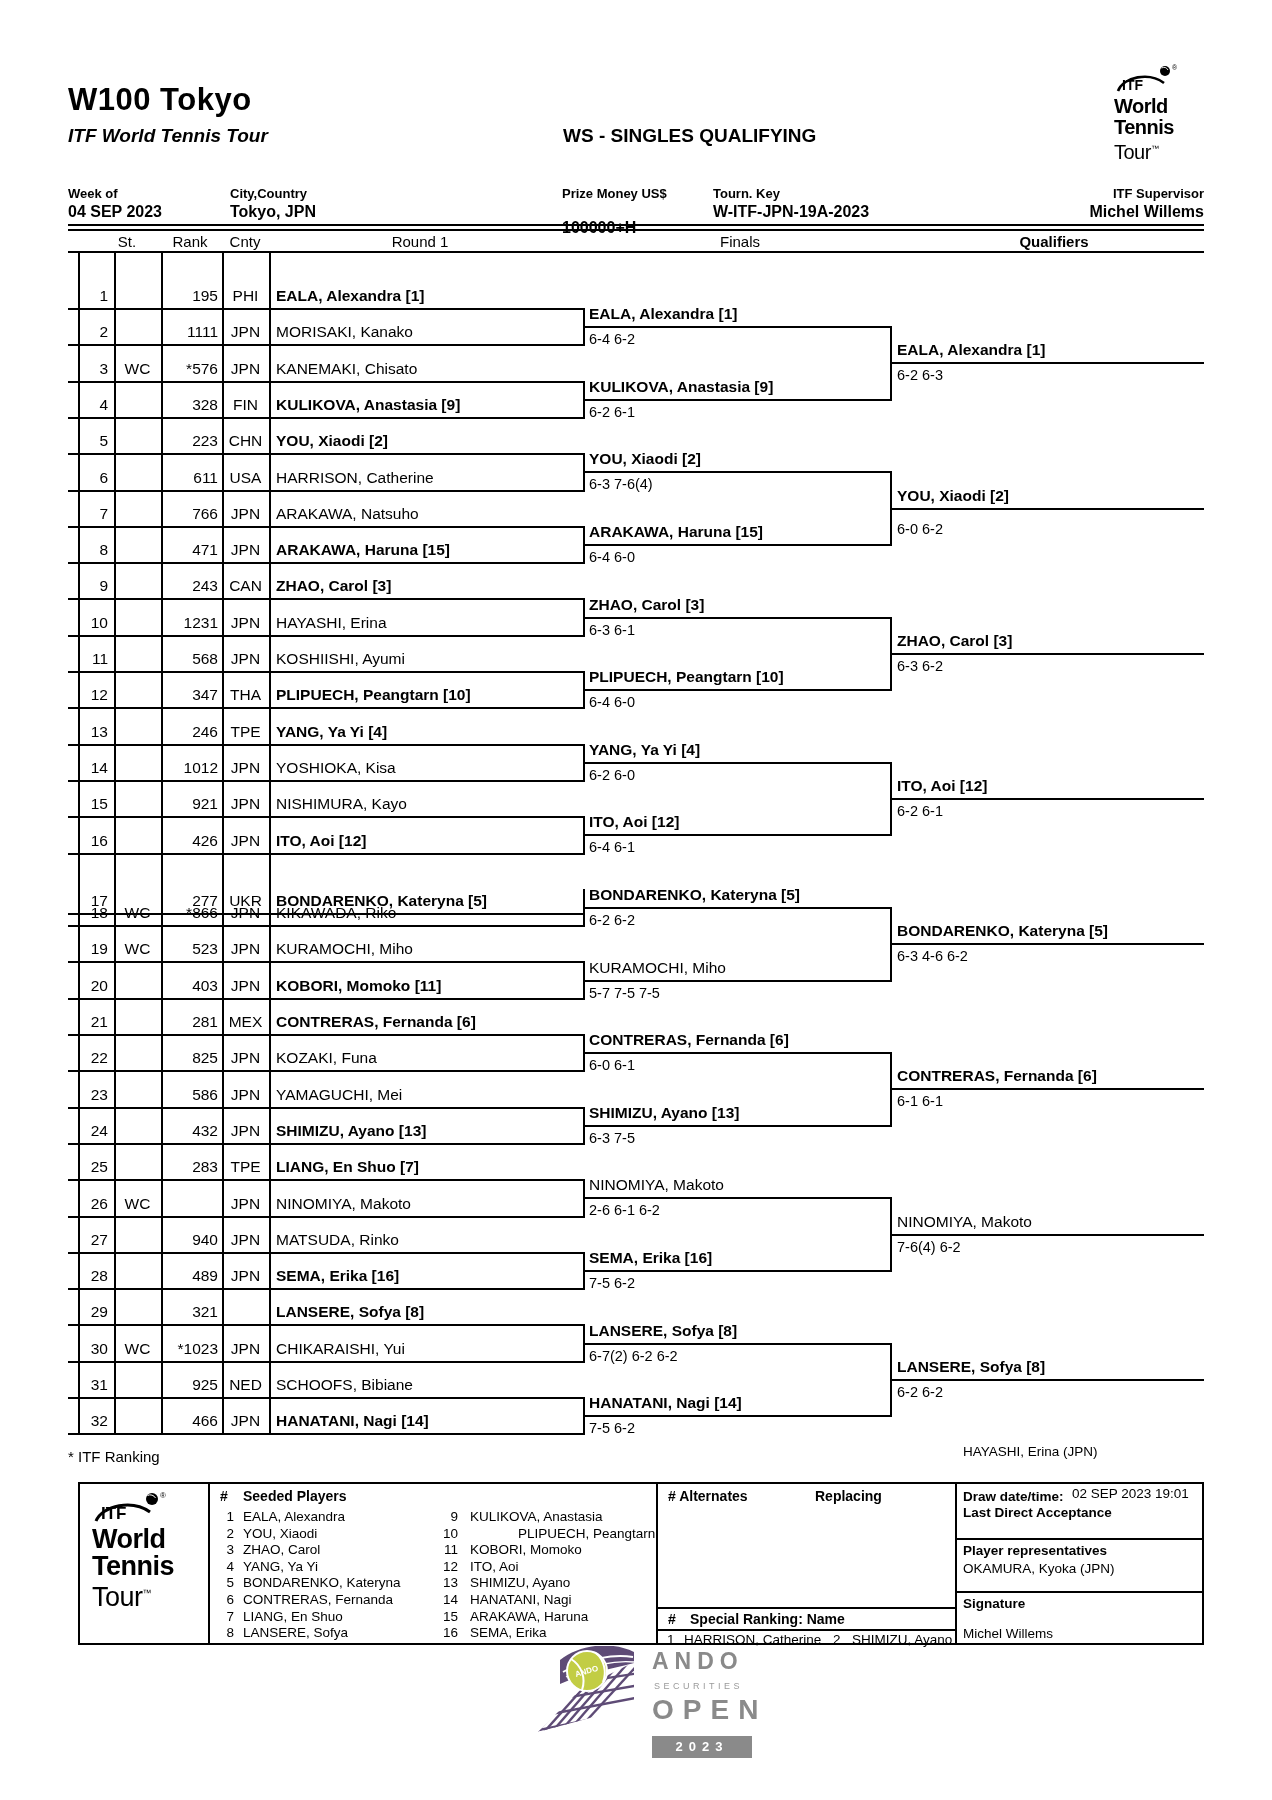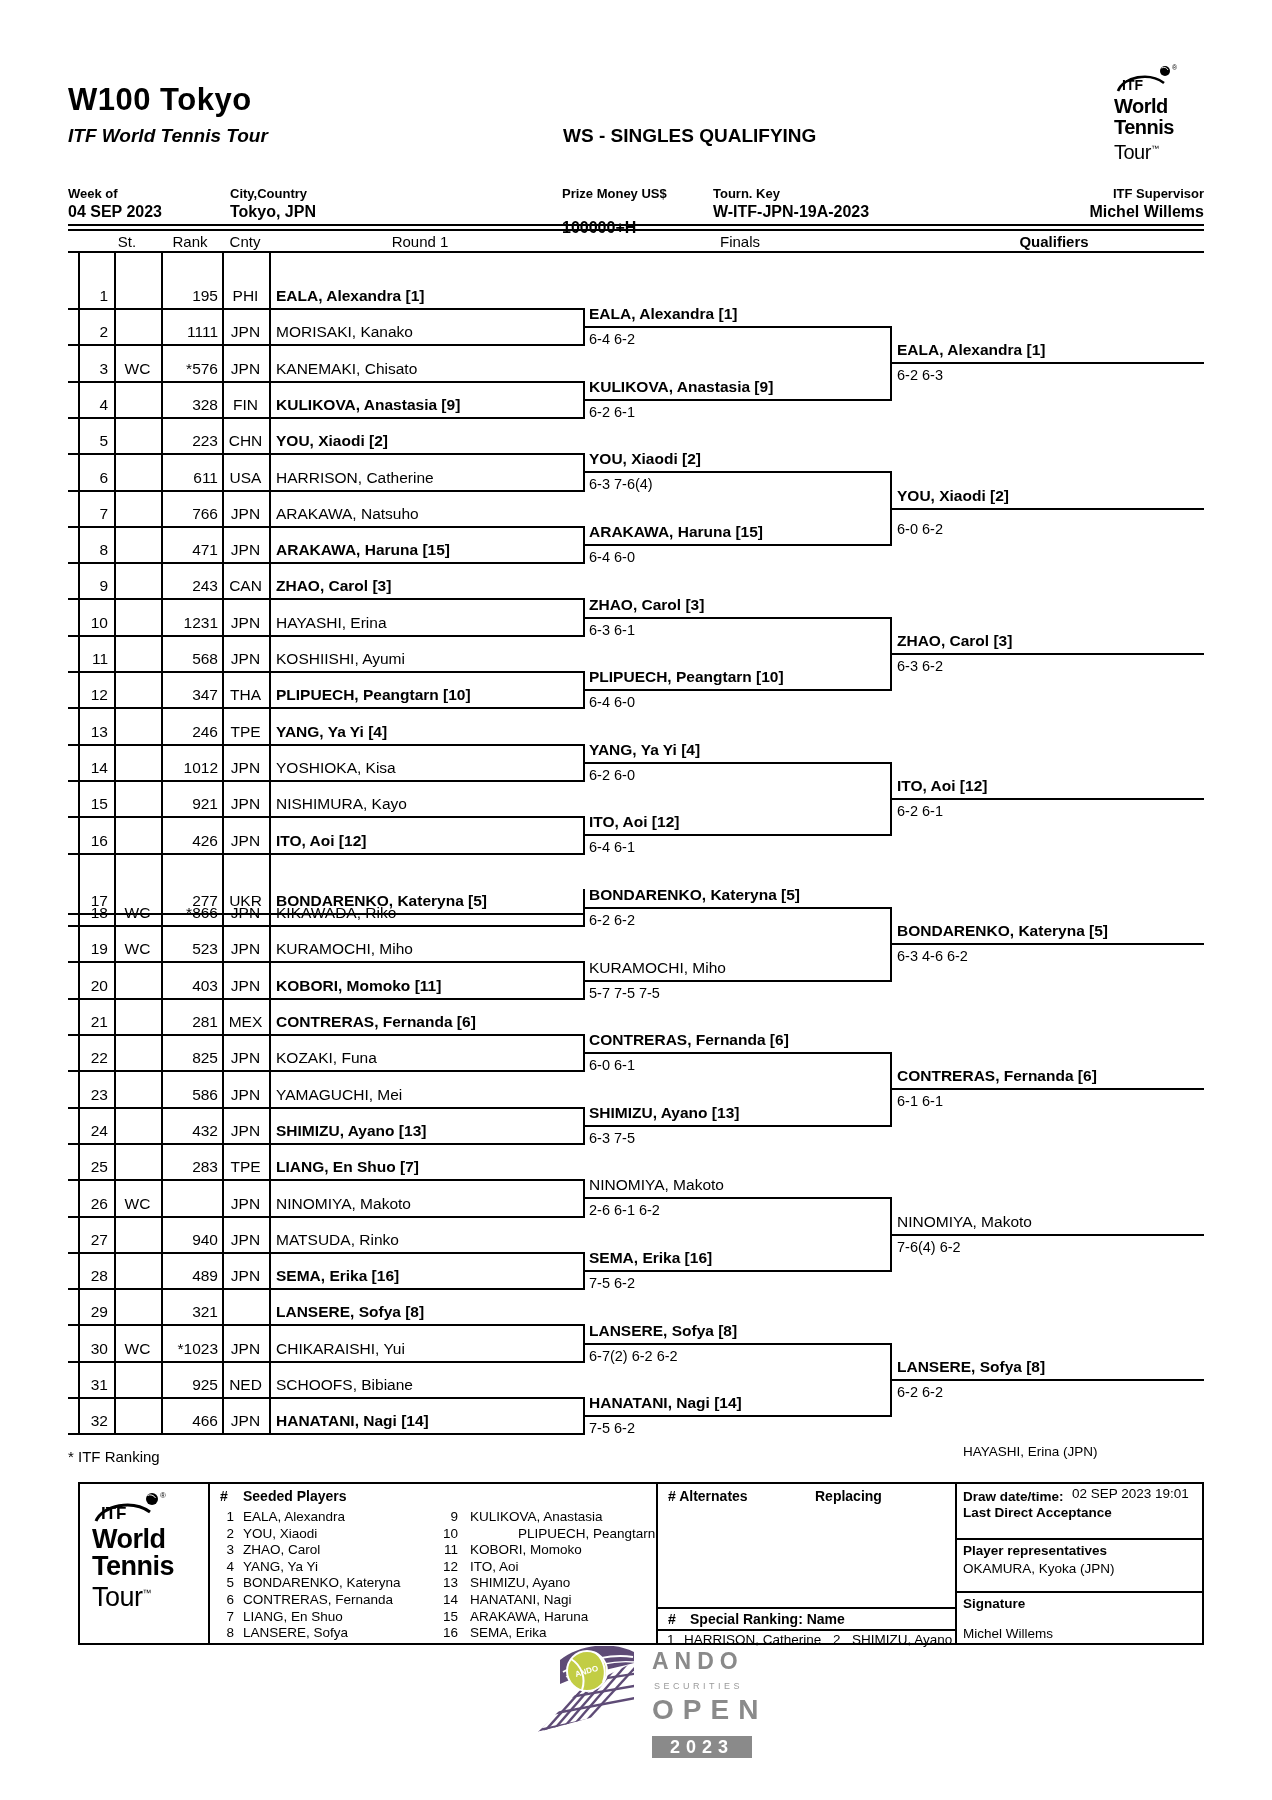--- a/index.html
+++ b/index.html
@@ -44,21 +44,21 @@
   .wtt-word{font-size:27px;font-weight:bold;line-height:27px;letter-spacing:-0.5px;}
   .wtt-word-sm{font-size:20px;font-weight:bold;line-height:21px;letter-spacing:-0.5px;}
   .light{font-weight:normal;}
   svg text{font-family:"Liberation Sans","DejaVu Sans",sans-serif;}
   
   .ando-gray{color:#8a8a8a;}
   .ando-name{font-size:23px;font-weight:bold;letter-spacing:6px;}
   .ando-sub{font-size:9px;letter-spacing:3.5px;color:#9b9b9b;}
   .ando-open{font-size:28px;font-weight:bold;letter-spacing:9px;}
   .ando-yearbox{position:absolute;background:#8a8a8a;width:100px;height:22px;text-align:center;}
-  .ando-year{color:#fff;font-size:18px;font-weight:bold;letter-spacing:6px;line-height:22px;}
+  .ando-year{color:#fff;font-size:13px;font-weight:bold;letter-spacing:6px;line-height:22px;}
 </style>
 </head>
 <body>
 
 <div id="page">
 
   <div class="abs title b" style="left:68px;top:82px;">W100 Tokyo</div>
   <div class="abs subtitle b i" style="left:68px;top:125px;">ITF World Tennis Tour</div>
   <div class="abs event b" style="left:563px;top:125px;">WS - SINGLES QUALIFYING</div>
 

